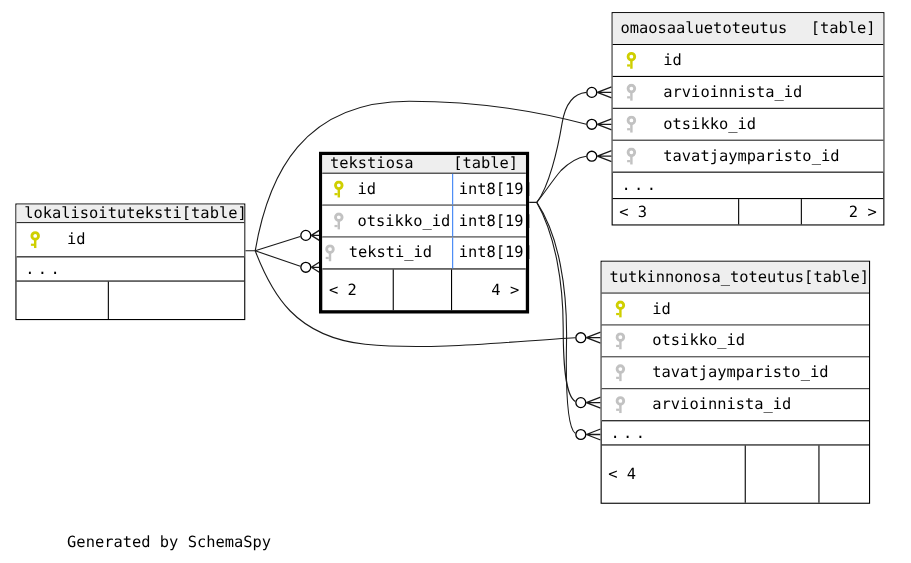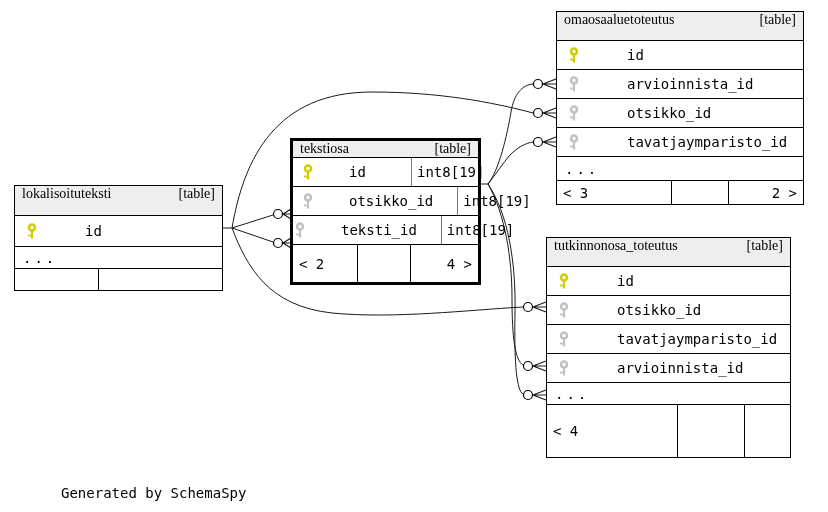--- a/index.html
+++ b/index.html
@@ -7,26 +7,26 @@
     position:relative;width:828px;height:512px;background:#ffffff;overflow:hidden;
     font-family:"DejaVu Sans Mono", monospace;font-size:14px;color:#000;
   }
   .links{position:absolute;left:0;top:0;width:828px;height:512px;pointer-events:none;}
   .tbl{
     position:absolute;background:#fff;border:1px solid #000;box-sizing:border-box;
     display:flex;flex-direction:column;
   }
   .tbl.focus{border:3px solid #000;}
   .hdr{
-    background:#eeeeee;display:flex;justify-content:space-between;align-items:flex-start;
-    padding:0 7px;border-bottom:1px solid #000;box-sizing:border-box;flex:none;font-family:Liberation Serif, serif;
+    background:#eeeeee;display:flex;justify-content:space-between;align-items:center;
+    padding:0 7px;border-bottom:1px solid #000;box-sizing:border-box;flex:none;
   }
   .row{
     display:flex;align-items:center;border-bottom:1px solid #000;box-sizing:border-box;
-    padding-left:10px;flex:none;background:#fff;gap:24px;
+    padding-left:10px;flex:none;background:#fff;
   }
   .keyic{width:14px;height:17px;flex:none;margin-right:22px;display:flex;align-items:center;}
   .tbl.focus .keyic{margin-right:10px;}
   .cname{white-space:nowrap;}
   .ctype{
     margin-left:auto;align-self:stretch;display:flex;align-items:center;
     border-left:1px solid #3b82f6;width:67px;box-sizing:border-box;padding-left:5px;flex:none;
   }
   .dots{
     display:flex;align-items:center;border-bottom:1px solid #000;box-sizing:border-box;
@@ -85,21 +85,21 @@
       <path class="crow" d="M 533 307 L 546 302 M 533 307 L 546 307 M 533 307 L 546 312"></path>
       <circle class="dotc" cx="528" cy="307" r="4.5"></circle>
       <path class="crow" d="M 533 366 L 546 361 M 533 366 L 546 366 M 533 366 L 546 371"></path>
       <circle class="dotc" cx="528" cy="366" r="4.5"></circle>
       <path class="crow" d="M 533 395 L 546 390 M 533 395 L 546 395 M 533 395 L 546 400"></path>
       <circle class="dotc" cx="528" cy="395" r="4.5"></circle>
     </g>
   </svg>
 
   <div class="tbl" style="left:14px;top:185px;width:209px;height:106px">
-    <div class="hdr" style="height:30px">
+    <div class="hdr" style="height:17px">
       <span>lokalisoituteksti</span>
       <span>[table]</span>
     </div>
     <div class="row" style="height:31px">
       <span class="keyic">
         <svg width="14" height="17" viewBox="0 0 14 17">
             <circle cx="7" cy="4.5" r="3" fill="none" stroke="#cfcf00" stroke-width="2.6"></circle>
             <rect x="5.9" y="7" width="2.2" height="8.5" fill="#cfcf00"></rect>
             <rect x="3.1" y="11.5" width="2.8" height="2" fill="#cfcf00"></rect>
           </svg>

